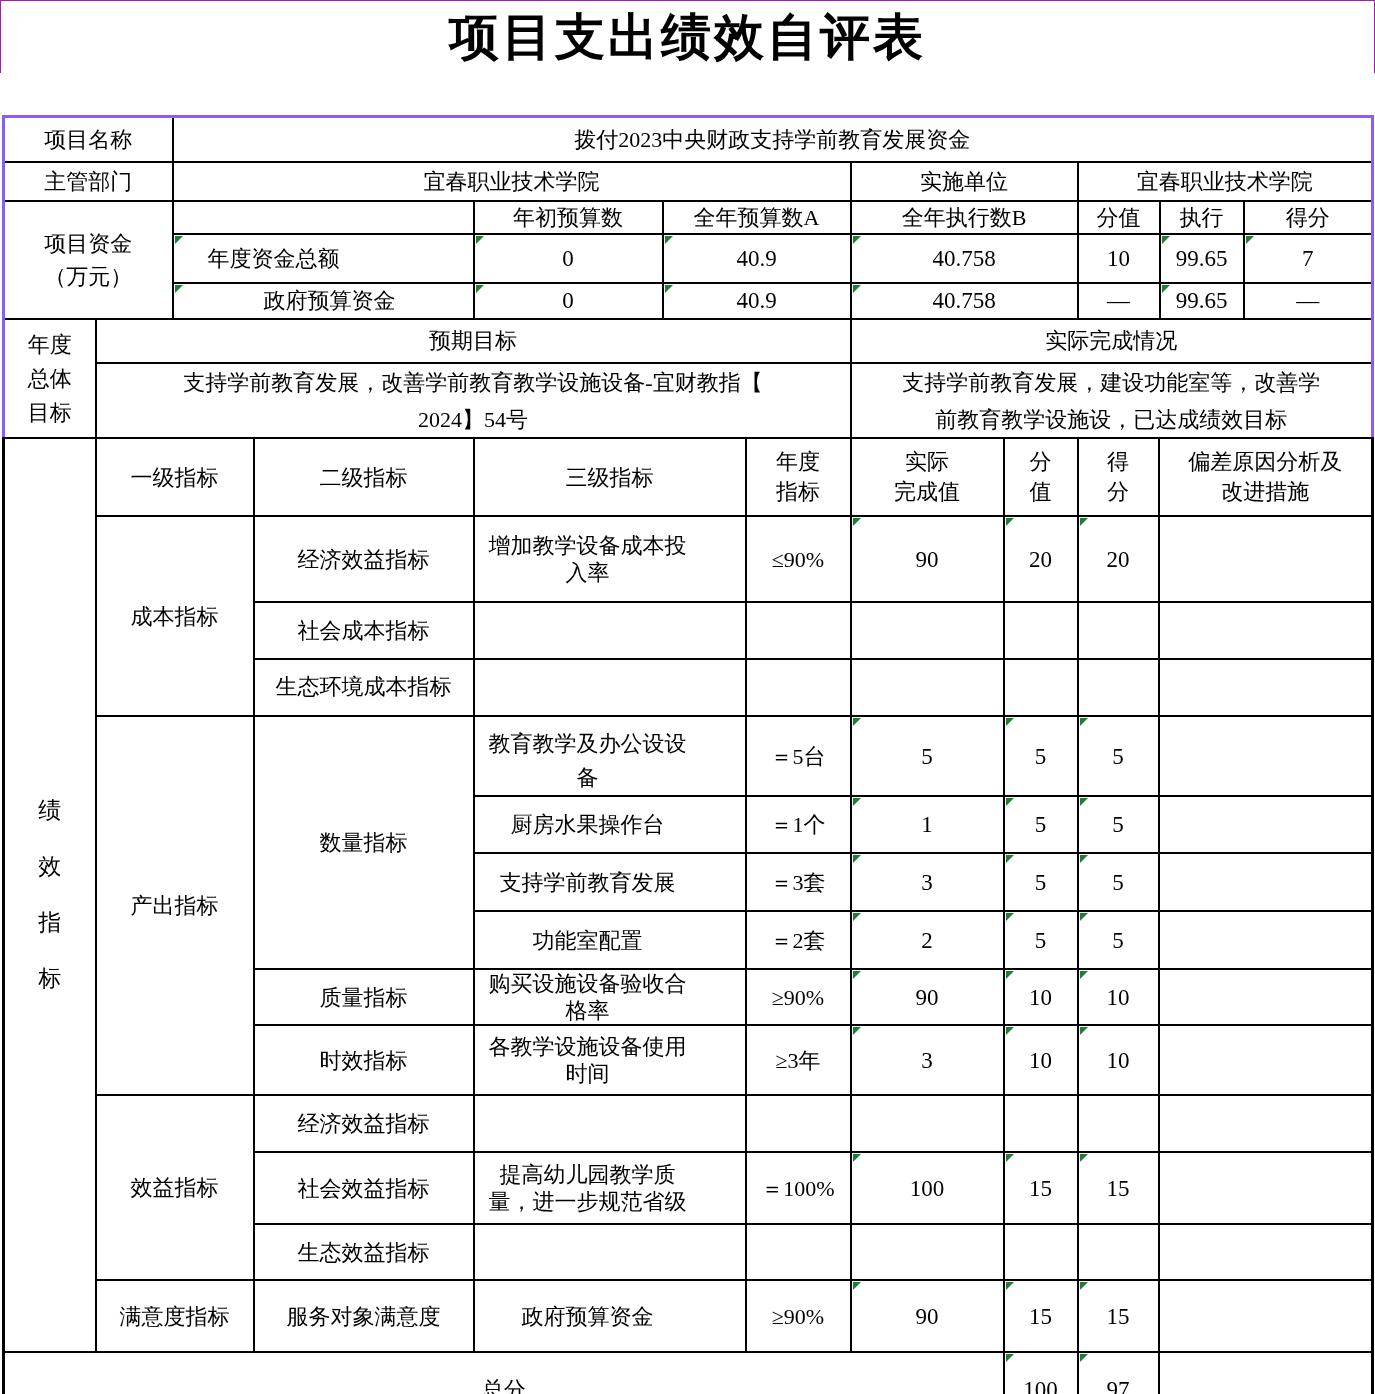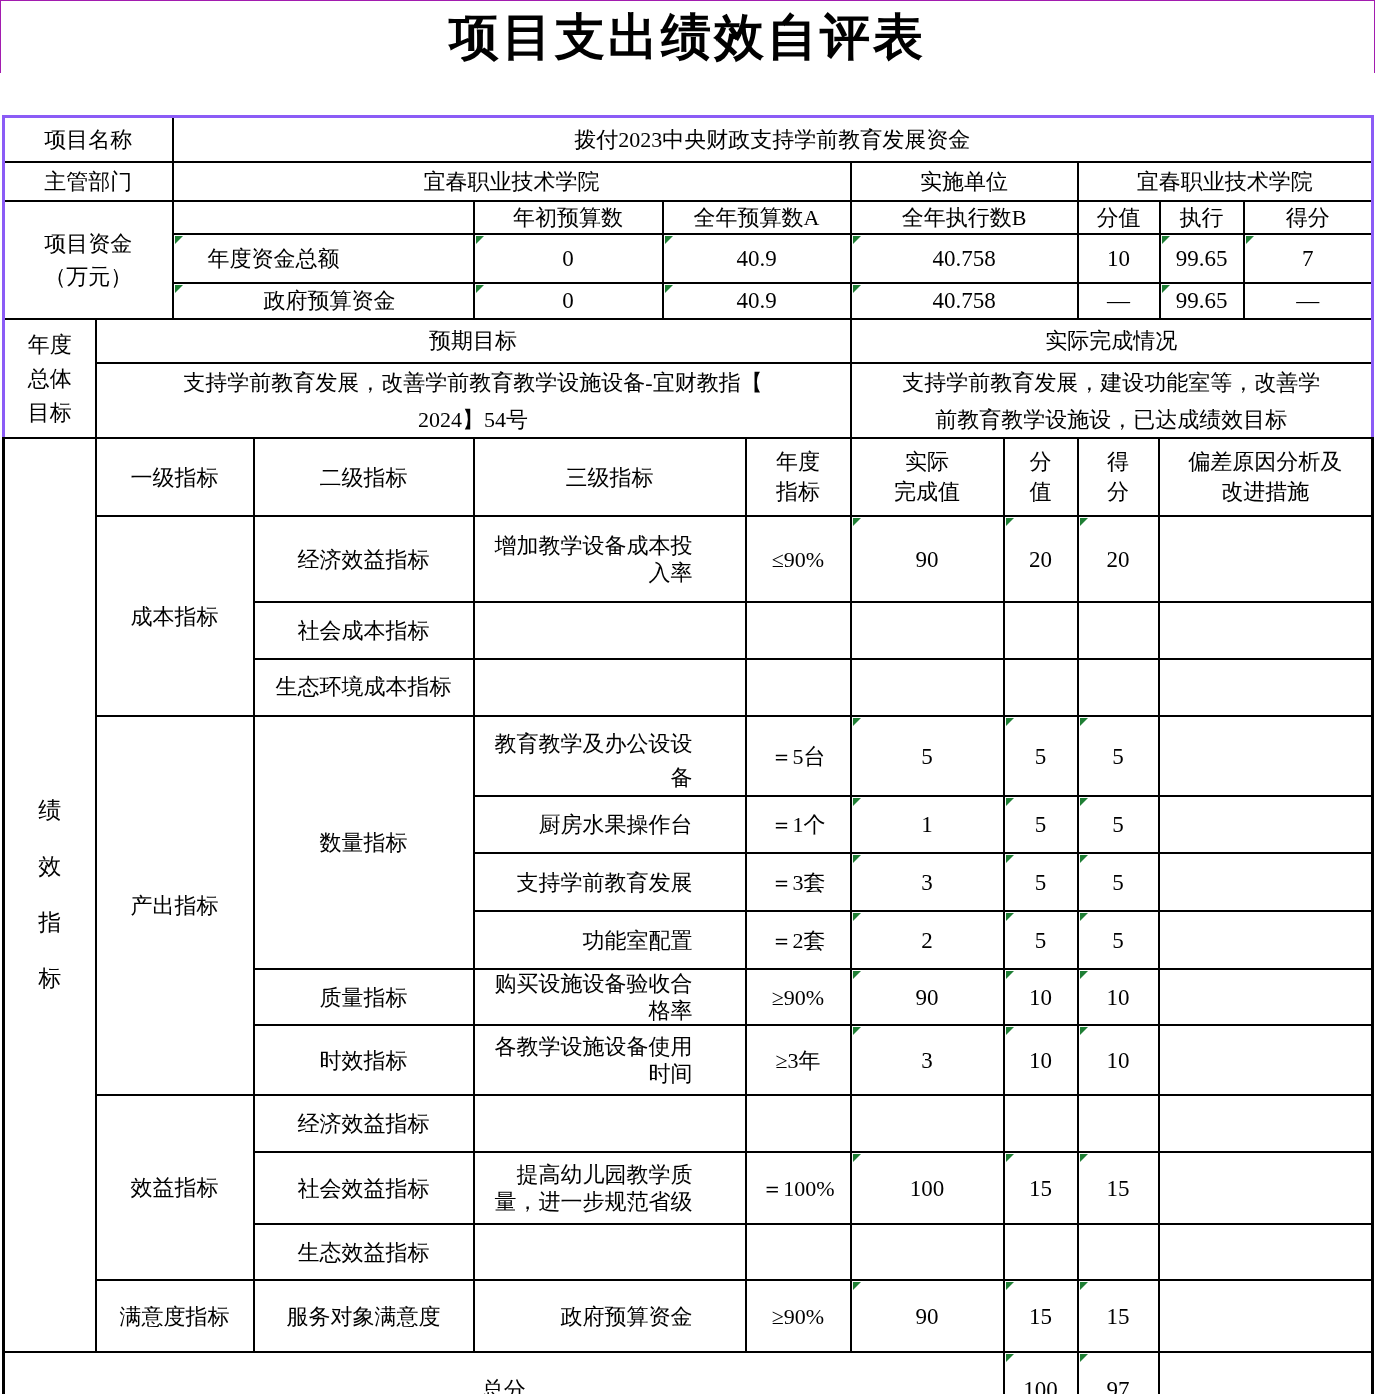--- a/index.html
+++ b/index.html
@@ -31,21 +31,21 @@
     line-height:27px;
     overflow:hidden;
     position:relative;
     white-space:pre-line;
     word-break:break-all;
   }
   .num { font-size:23px; }
   .lab { font-size:22px; }
   .ind1 { text-align:left; padding-left:34px; }
   .ind0 { text-align:center; padding-left:17px; }
-  .l3 { text-align:right; padding:0 52px 0 8px;margin-left:12px; }
+  .l3 { text-align:center; padding:0 52px 0 8px;margin-left:12px; }
   .clip { vertical-align:top; line-height:34px; padding-top:10px; }
   .goalcell { line-height:37px; }
   .vlab { line-height:34px; }
   .sidelab { font-size:23px; line-height:56px; }
   .hdr2 { line-height:30px; }
   .fundlab { line-height:33px; }
   
   .tri {
     position:absolute; left:1px; top:1px; width:0; height:0; display:block;
     border-top:8px solid #1e7e34;

